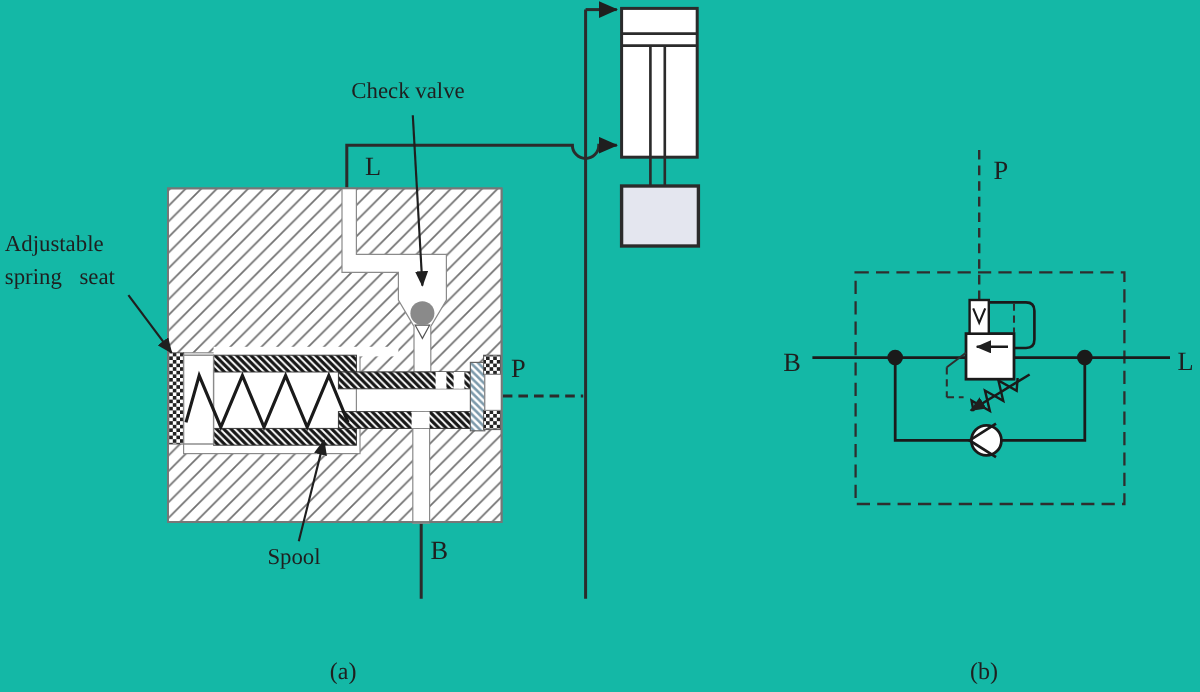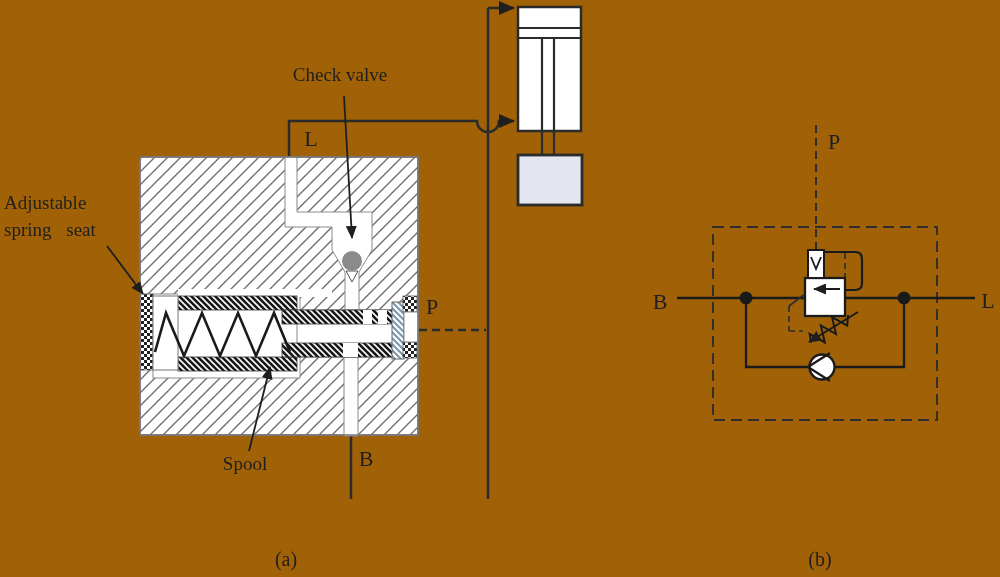--- a/index.html
+++ b/index.html
@@ -1,16 +1,16 @@
 <!DOCTYPE html>
 <html><head>
 <meta charset="utf-8">
 <style>
   html,body{margin:0;padding:0;background:#ffffff;}
-  #stage{position:relative;width:1000px;height:577px;background:#a16207;overflow:hidden;
+  #stage{position:relative;width:1000px;height:577px;background:#14b8a6;overflow:hidden;
          font-family:"Liberation Serif", serif;}
   svg{position:absolute;left:0;top:0;}
   text{fill:#1f1f1f;}
   .lbl{font-size:19px;}
   .port{font-size:22px;}
   .cap{font-size:20px;}
 </style>
 </head>
 <body>
 

